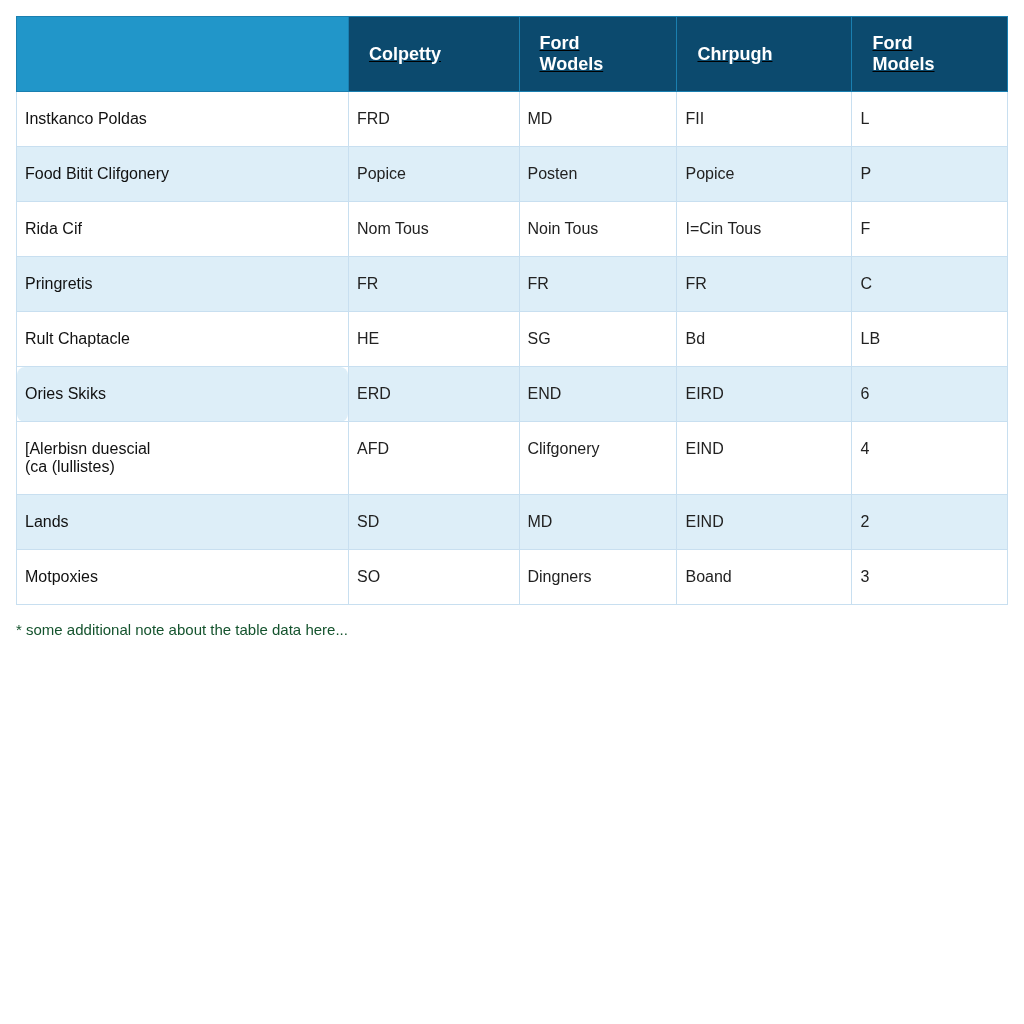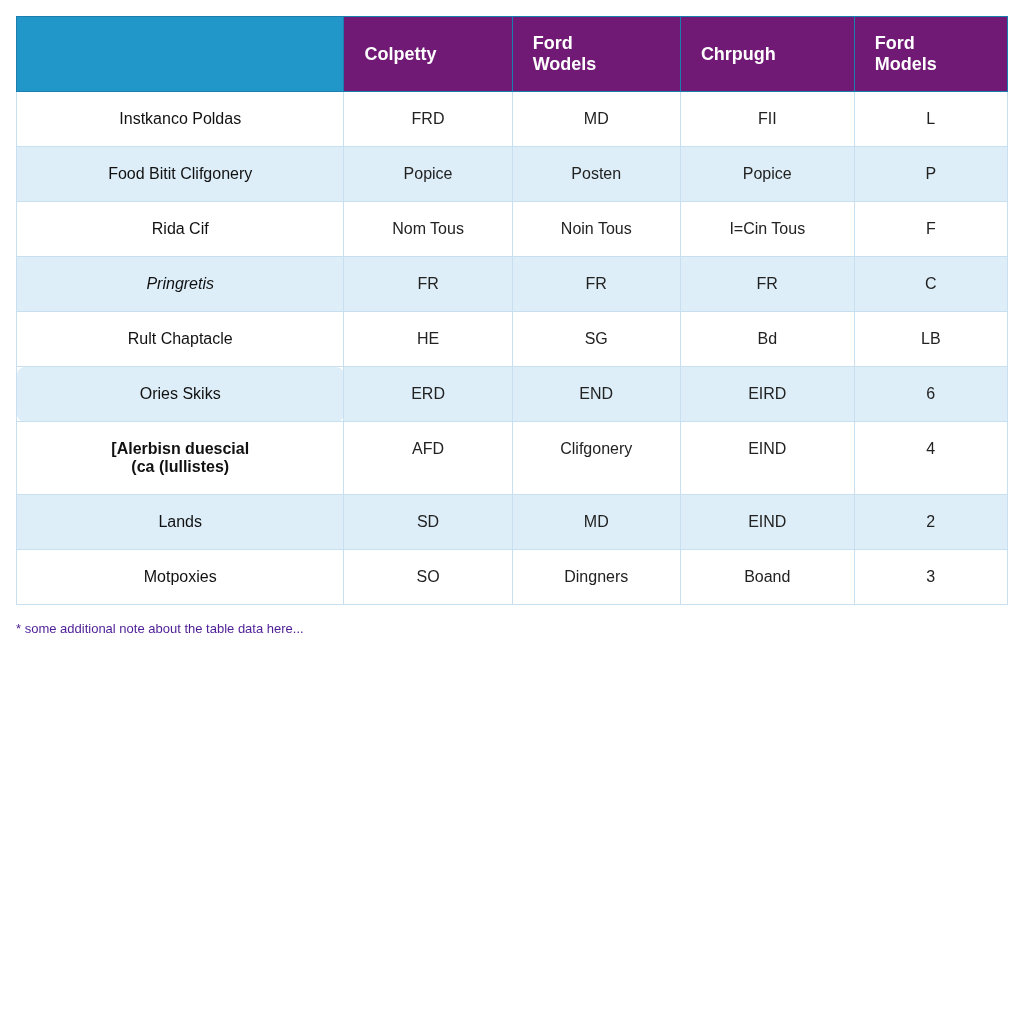--- a/index.html
+++ b/index.html
@@ -15,21 +15,22 @@
       width: 1024px;
       min-height: 1024px;
     }
 
     table {
       width: 100%;
       border-collapse: collapse;
     }
 
     thead tr {
-      background-color: #701a75;
+      background-color: #0c4a6e;
+      text-decoration: underline;
     }
 
     thead th {
       color: #ffffff;
       font-weight: bold;
       font-size: 18px;
       padding: 16px 20px;
       text-align: left;
       border: 1px solid #1a7fb0;
     }
@@ -41,37 +42,36 @@
 
     tbody tr:nth-child(odd) {
       background-color: #ffffff;
     }
 
     tbody tr:nth-child(even) {
       background-color: #ddeef8;
     }
 
     tbody td {
-      padding: 18px 20px;
+      padding: 18px 8px;
       font-size: 16px;
       color: #222222;
       border: 1px solid #c8dff0;
       vertical-align: top;
-      text-align: center;
     }
 
     tbody td:first-child {
       font-size: 16px;
       color: #111111;
     }
 
     .footer-note {
       margin-top: 16px;
-      font-size: 13px;
-      color: #4c1d95;
+      font-size: 15px;
+      color: #14532d;
     }
   </style>
 </head>
 <body>
 
 <div>
   <table>
     <thead>
       <tr>
         <th></th>
@@ -99,42 +99,42 @@
           <td>P</td>
         </tr>
         <tr>
           <td style="white-space: pre-line;">Rida Cif</td>
           <td>Nom Tous</td>
           <td>Noin Tous</td>
           <td>I=Cin Tous</td>
           <td>F</td>
         </tr>
         <tr>
-          <td style="white-space: pre-line; font-style: italic;">Pringretis</td>
+          <td style="white-space: pre-line;">Pringretis</td>
           <td>FR</td>
           <td>FR</td>
           <td>FR</td>
           <td>C</td>
         </tr>
         <tr>
           <td style="white-space: pre-line;">Rult Chaptacle</td>
           <td>HE</td>
           <td>SG</td>
           <td>Bd</td>
           <td>LB</td>
         </tr>
         <tr>
           <td style="white-space: pre-line; border-radius: 8px;">Ories Skiks</td>
           <td>ERD</td>
           <td>END</td>
           <td>EIRD</td>
           <td>6</td>
         </tr>
         <tr>
-          <td style="white-space: pre-line; font-weight: bold;">[Alerbisn duescial
+          <td style="white-space: pre-line;">[Alerbisn duescial
 (ca (lullistes)</td>
           <td>AFD</td>
           <td>Clifgonery</td>
           <td>EIND</td>
           <td>4</td>
         </tr>
         <tr>
           <td style="white-space: pre-line;">Lands</td>
           <td>SD</td>
           <td>MD</td>

